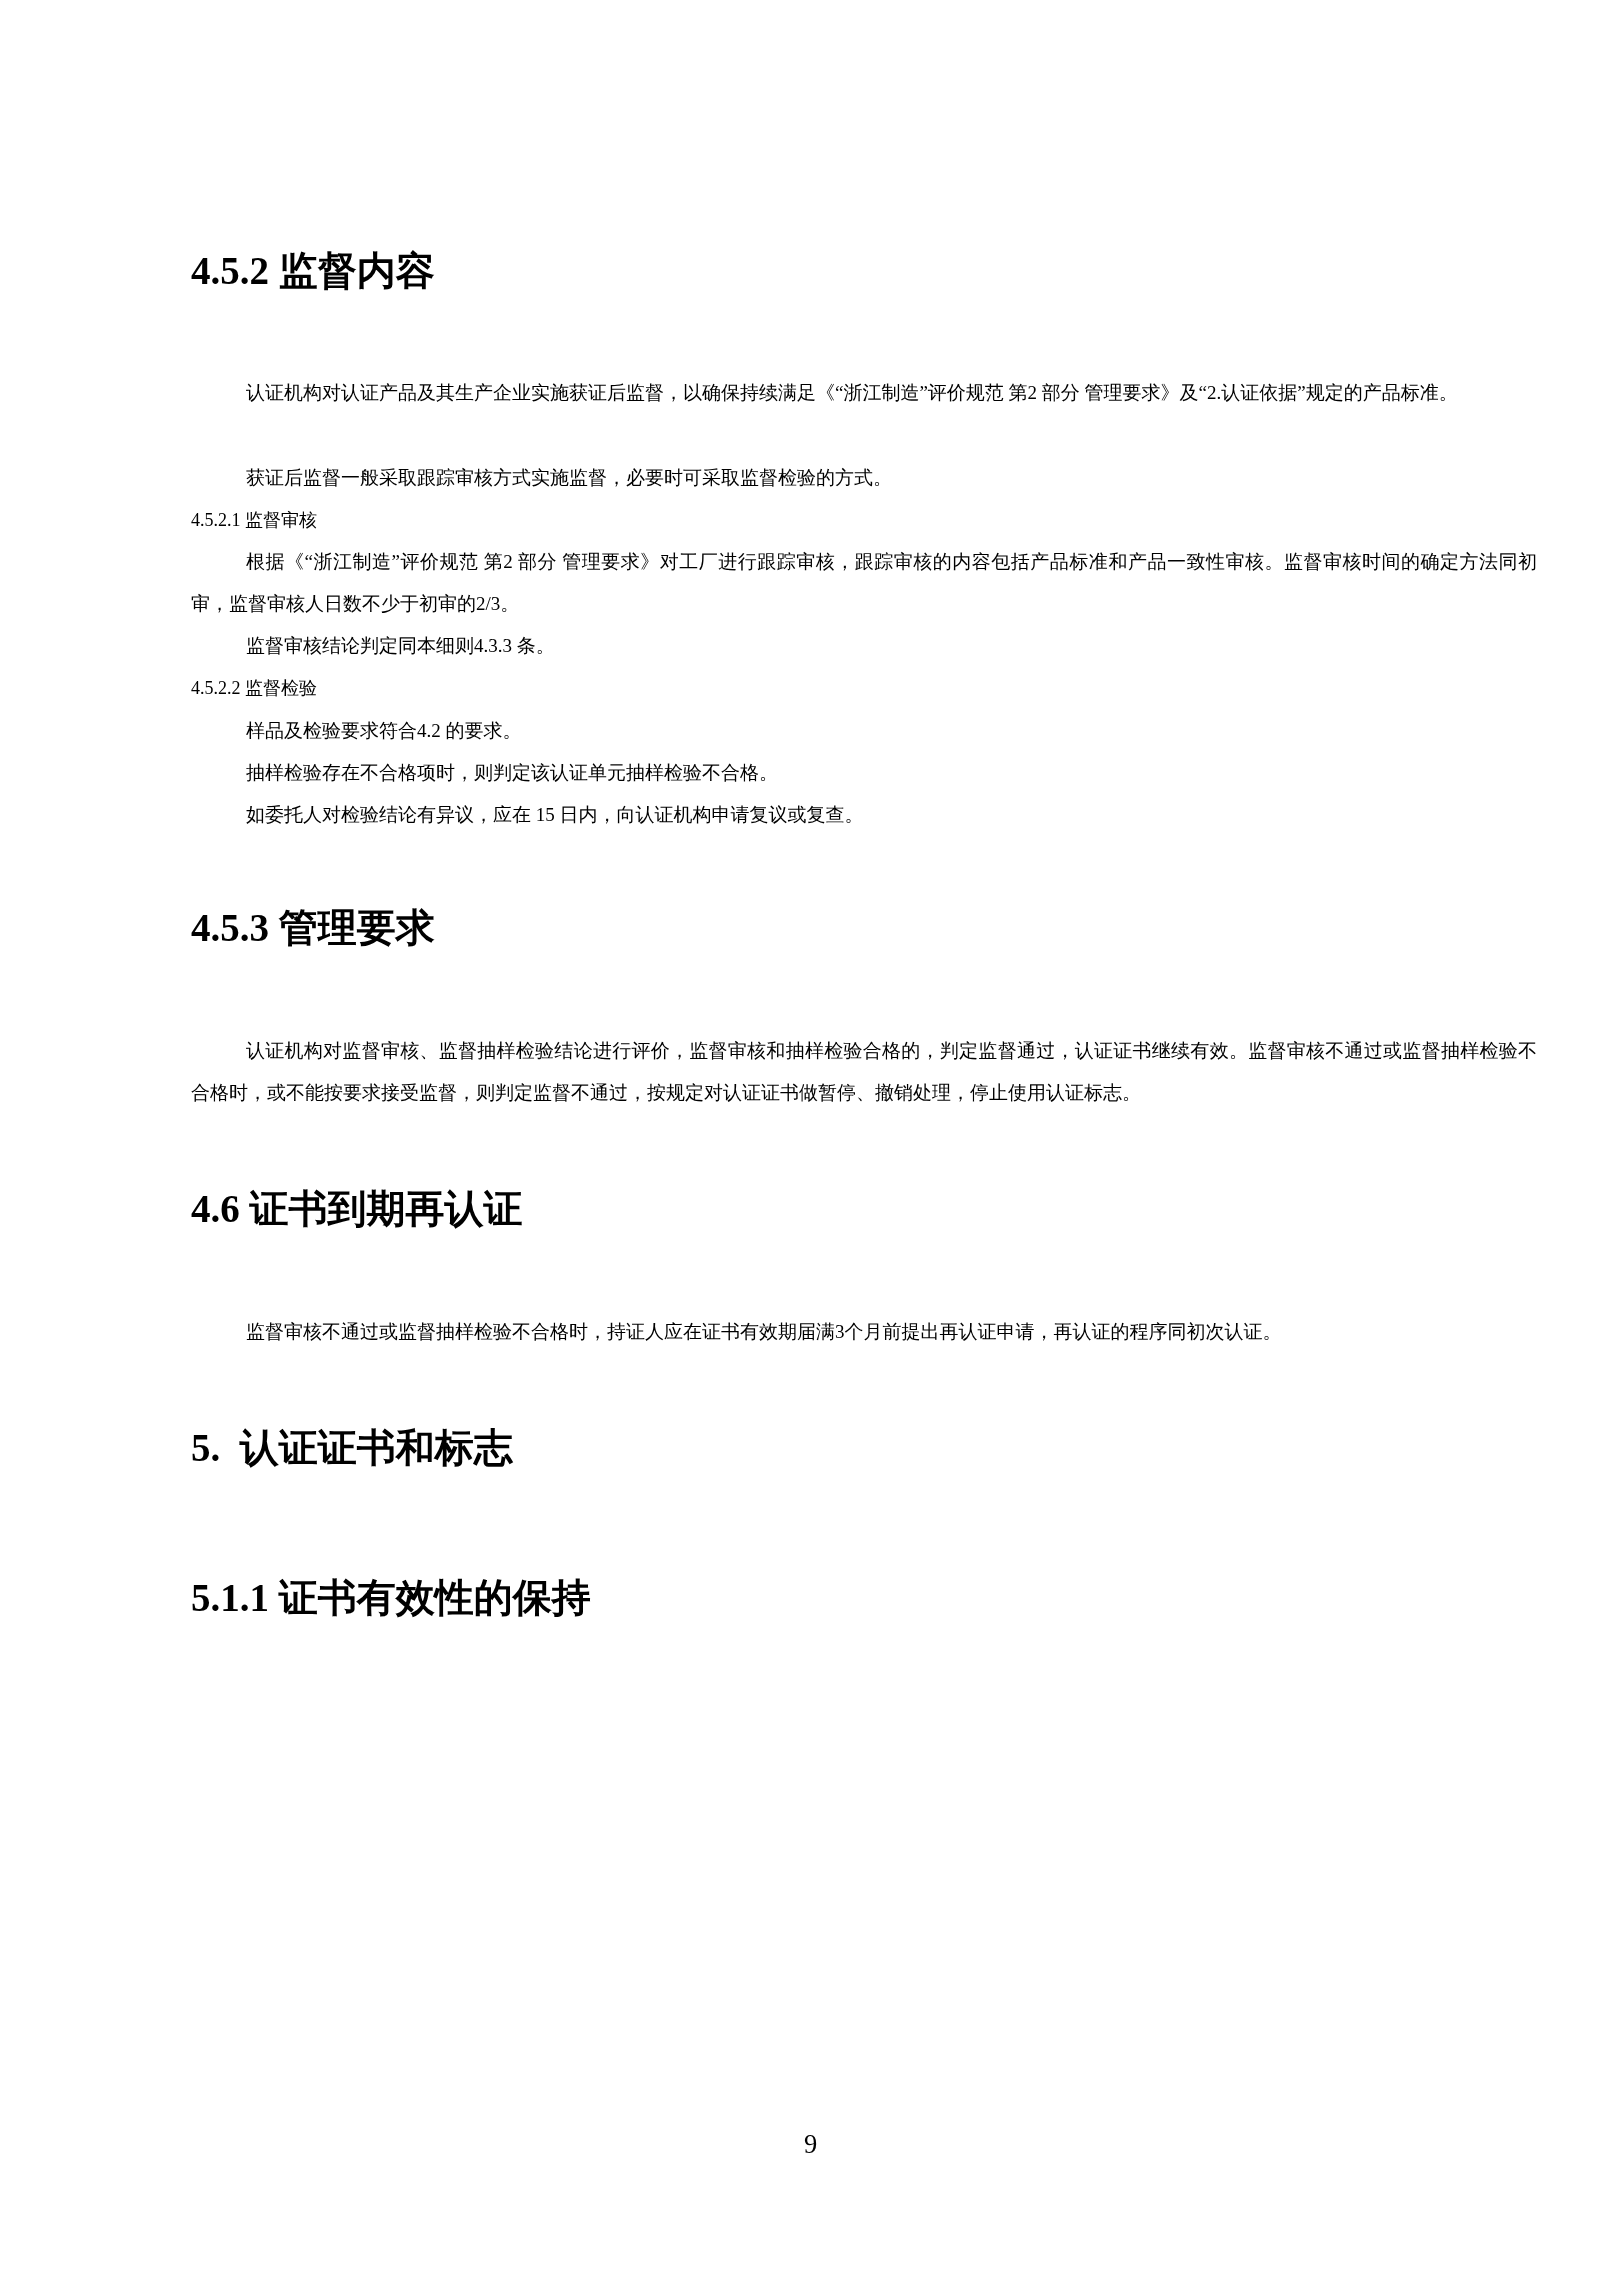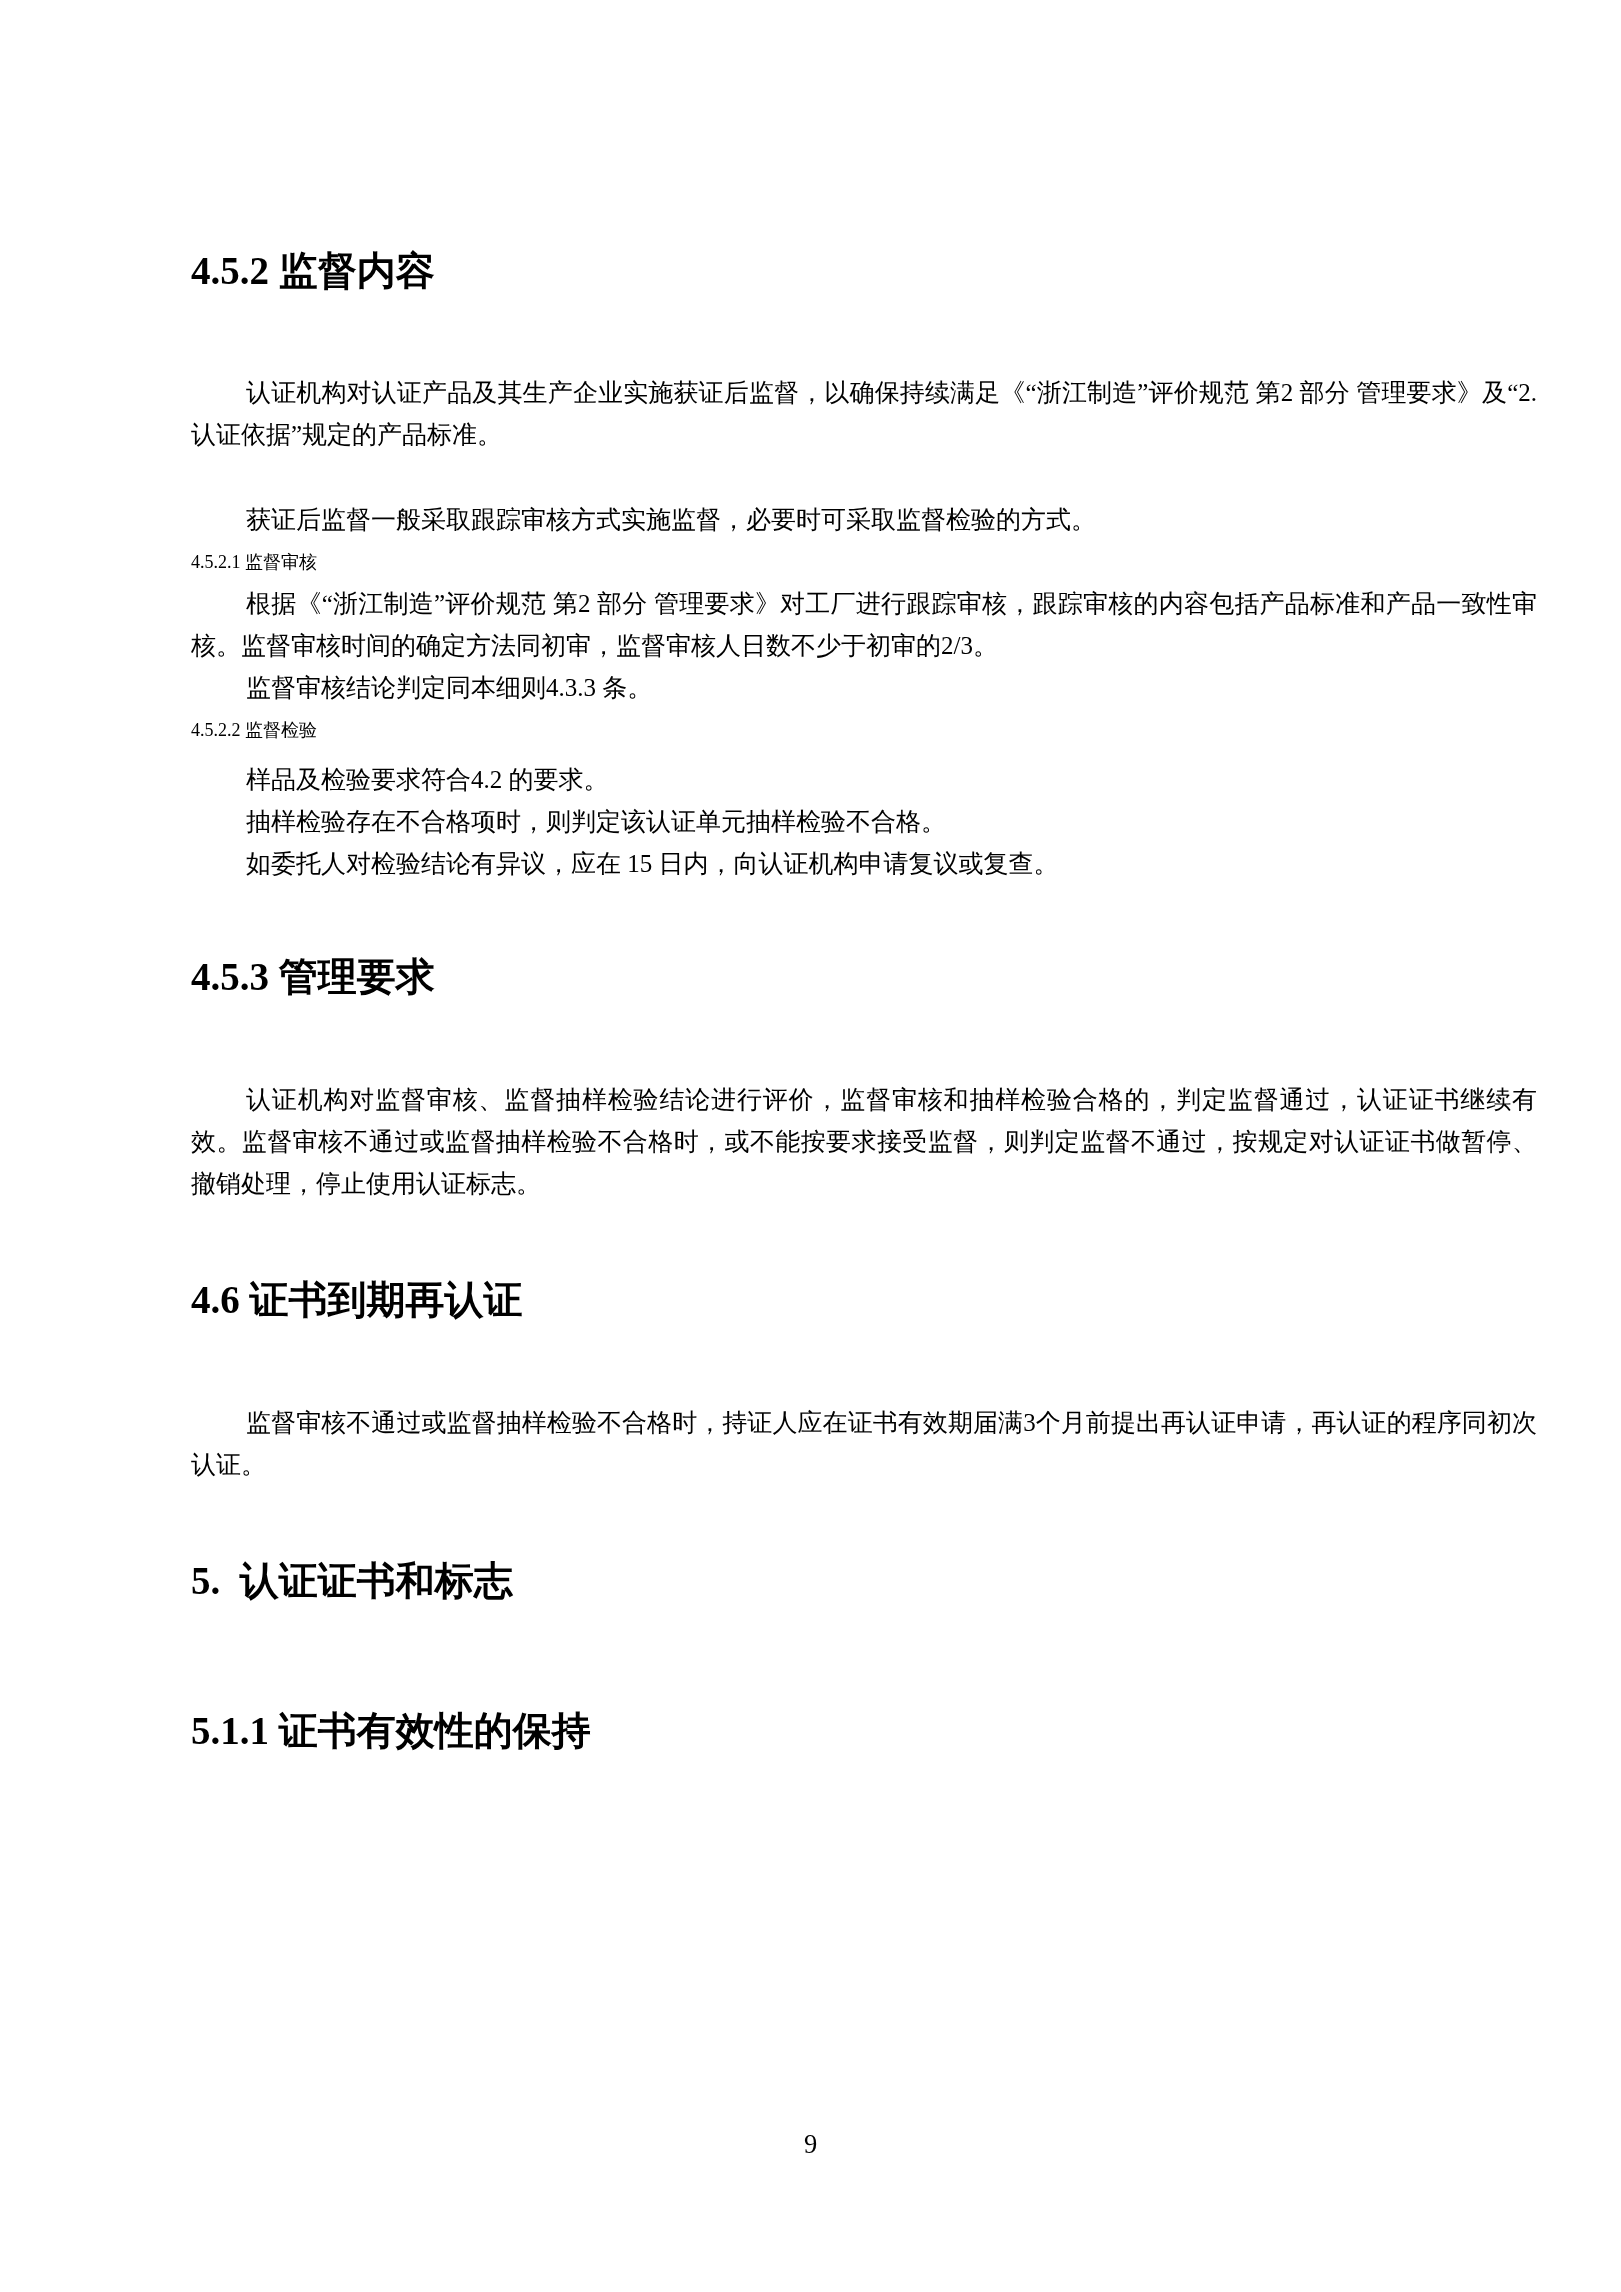--- a/index.html
+++ b/index.html
@@ -22,21 +22,21 @@
     background: #ffffff;
     overflow: hidden;
   }
   .h2 {
     font-size: 39px;
     font-weight: 700;
     line-height: 45px;
     margin: 0;
   }
   .para {
-    font-size: 25px;
+    font-size: 19px;
     line-height: 42px;
     margin: 0;
     text-align: justify;
     text-indent: 55px;
   }
   .subhead {
     font-size: 18px;
     font-weight: 400;
     line-height: 42px;
     margin: 0;
@@ -64,21 +64,21 @@
   <p class="para" style="margin-top:43px">获证后监督一般采取跟踪审核方式实施监督，必要时可采取监督检验的方式。</p>
 
   <p class="subhead" style="margin-top:0">4.5.2.1 监督审核</p>
 
   <p class="para" style="margin-top:0">根据《“浙江制造”评价规范 第2 部分 管理要求》对工厂进行跟踪审核，跟踪审核的内容包括产品标准和产品一致性审核。监督审核时间的确定方法同初审，监督审核人日数不少于初审的2/3。</p>
 
   <p class="para" style="margin-top:0">监督审核结论判定同本细则4.3.3 条。</p>
 
   <p class="subhead" style="margin-top:0">4.5.2.2 监督检验</p>
 
-  <p class="para" style="margin-top:8px">样品及检验要求符合4.2 的要求。</p>
+  <p class="para" style="margin-top:1px">样品及检验要求符合4.2 的要求。</p>
 
   <p class="para" style="margin-top:0">抽样检验存在不合格项时，则判定该认证单元抽样检验不合格。</p>
 
   <p class="para" style="margin-top:0">如委托人对检验结论有异议，应在 15 日内，向认证机构申请复议或复查。</p>
 
   <h2 class="h2" style="margin-top:69px">4.5.3 管理要求</h2>
 
   <p class="para" style="margin-top:80px">认证机构对监督审核、监督抽样检验结论进行评价，监督审核和抽样检验合格的，判定监督通过，认证证书继续有效。监督审核不通过或监督抽样检验不合格时，或不能按要求接受监督，则判定监督不通过，按规定对认证证书做暂停、撤销处理，停止使用认证标志。</p>
 
   <h2 class="h2" style="margin-top:72px">4.6 证书到期再认证</h2>

